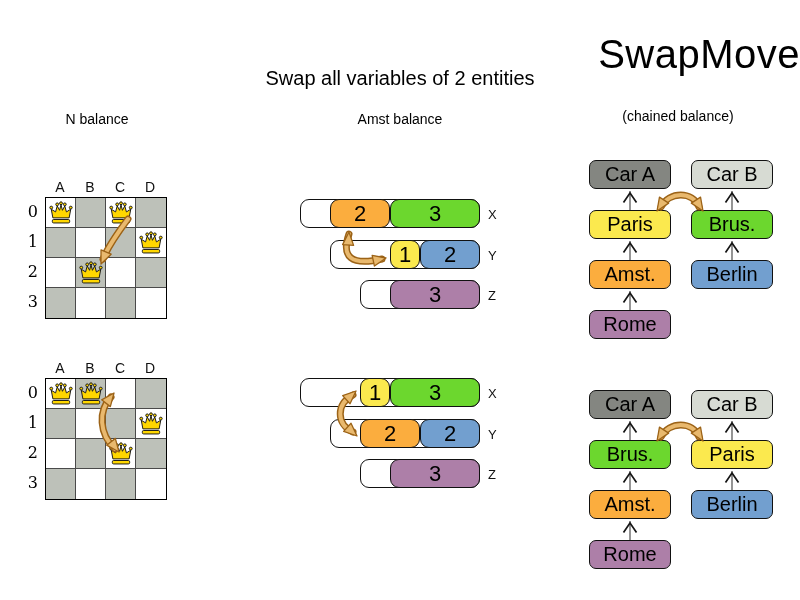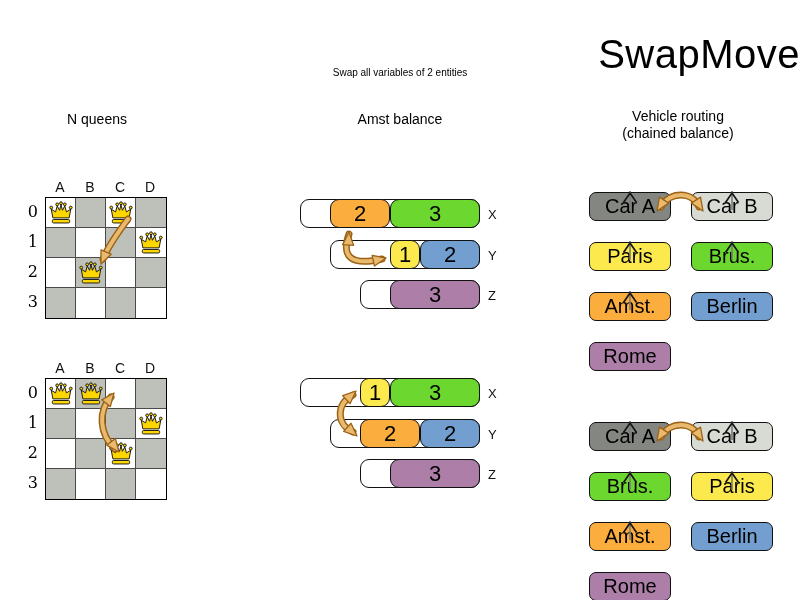--- a/index.html
+++ b/index.html
@@ -1,21 +1,21 @@
 <!DOCTYPE html>
 <html><head>
 <meta charset="utf-8">
 <style>
   html,body { margin:0; padding:0; background:#fff; }
   #page { position:relative; width:800px; height:600px; background:#fff; overflow:hidden;
           font-family:"Liberation Sans", sans-serif; color:#000; }
   .abs { position:absolute; }
 
   #title    { left:0; right:0; top:32px; text-align:right; font-size:40px; letter-spacing:0.5px; }
-  #subtitle { left:0; right:0; top:67px; text-align:center; font-size:10px; }
+  #subtitle { left:0; right:0; top:67px; text-align:center; font-size:20px; }
 
   .col-header { font-size:14px; text-align:center; line-height:16.5px; }
 
   
   .board { width:120px; height:120px; border:1.5px solid #000; background:#fff;
            display:grid; grid-template-columns:repeat(4,30px); grid-template-rows:repeat(4,30px); }
   .cell  { box-sizing:border-box; border-right:1px solid #4a4a4a; border-bottom:1px solid #4a4a4a; background:#fff; }
   .cell.g  { background:#BDC1B9; }
   .cell.lc { border-right:none; }
   .cell.lr { border-bottom:none; }
@@ -24,35 +24,34 @@
   .queenwrap { width:26px; height:26px; }
 
   
   .cbar   { box-sizing:border-box; height:29px; background:#fff; border:1.5px solid #111; border-radius:9px; }
   .cblock { box-sizing:border-box; height:29px; border:1.5px solid #111; border-radius:9px;
             display:flex; align-items:center; justify-content:center; font-size:22px; }
   .cloudlab { font-size:13px; color:#111; }
 
   
   .vbox { box-sizing:border-box; width:82px; height:29px; border:1.5px solid #111; border-radius:7px;
-          display:flex; align-items:center; justify-content:center; font-size:20px;margin-top:32px; }
+          display:flex; align-items:center; justify-content:center; font-size:20px; }
 
   #overlay { left:0; top:0; pointer-events:none; }
 </style>
 </head>
 <body>
 
 <div id="page">
   <div id="title" class="abs">SwapMove</div>
   <div id="subtitle" class="abs">Swap all variables of 2 entities</div>
 
-  <div class="abs col-header" style="left:27px;top:111px;width:140px">N queens</div>
+  <div class="abs col-header" style="left:27px;top:111px;width:140px">N balance</div>
   <div class="abs col-header" style="left:330px;top:111px;width:140px">Amst balance</div>
   <div class="abs col-header" style="left:598px;top:108px;width:160px">
-    <div>Vehicle routing</div>
     <div>(chained balance)</div>
   </div>
 <div class="board abs" style="left: 45px; top: 197px;">
       <div class="cell"></div>
       <div class="cell g"></div>
       <div class="cell"></div>
       <div class="cell g lc"></div>
       <div class="cell g"></div>
       <div class="cell"></div>
       <div class="cell g"></div>

